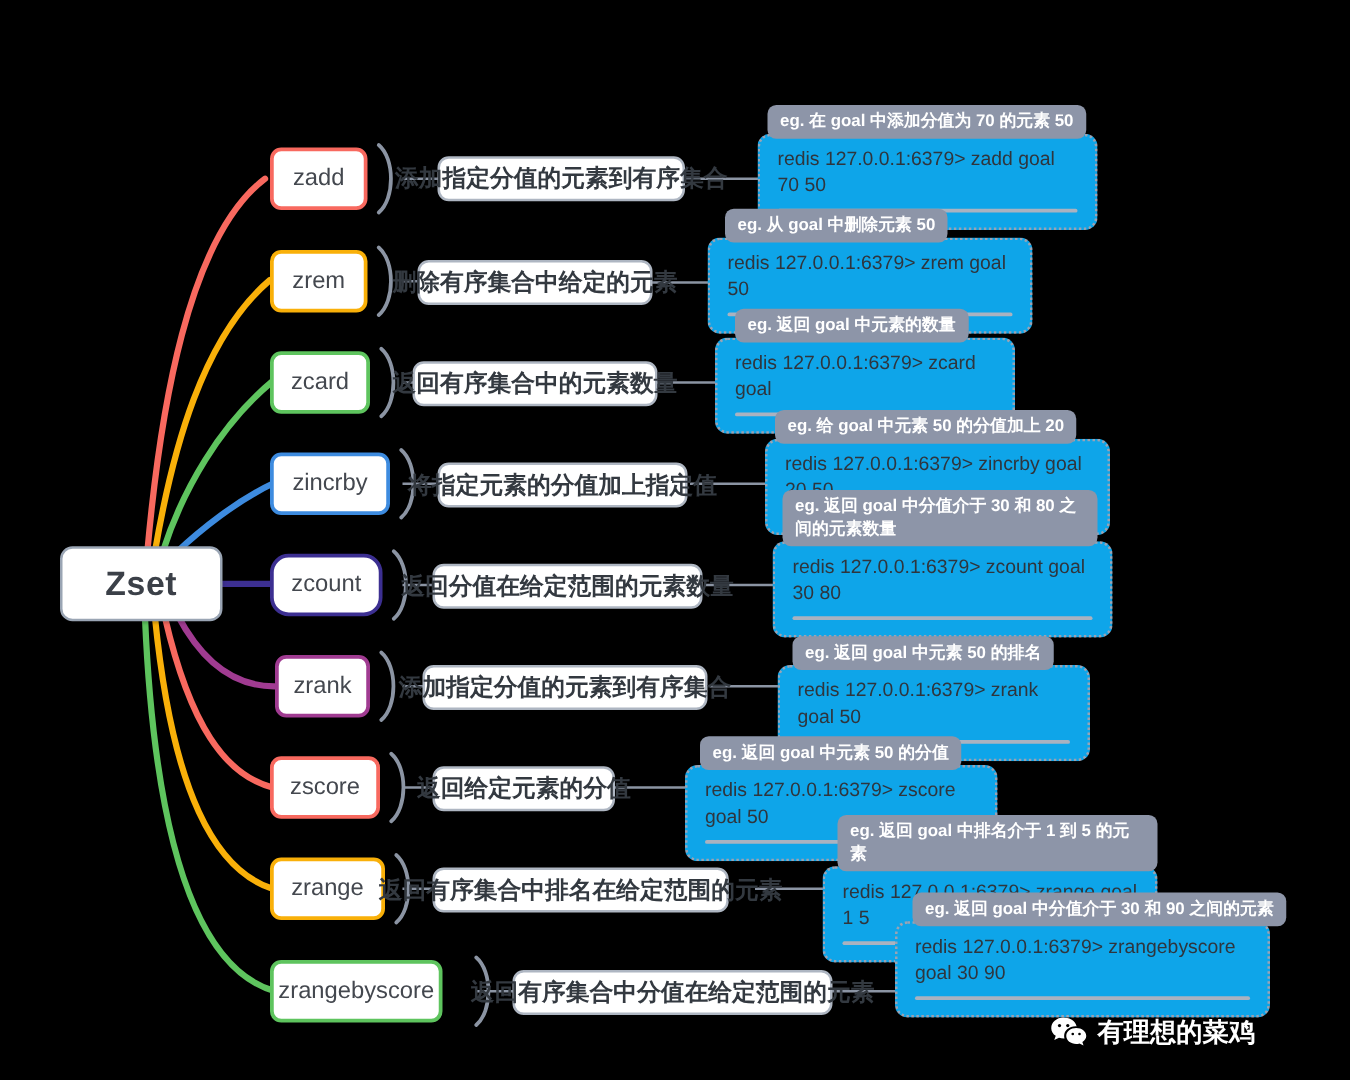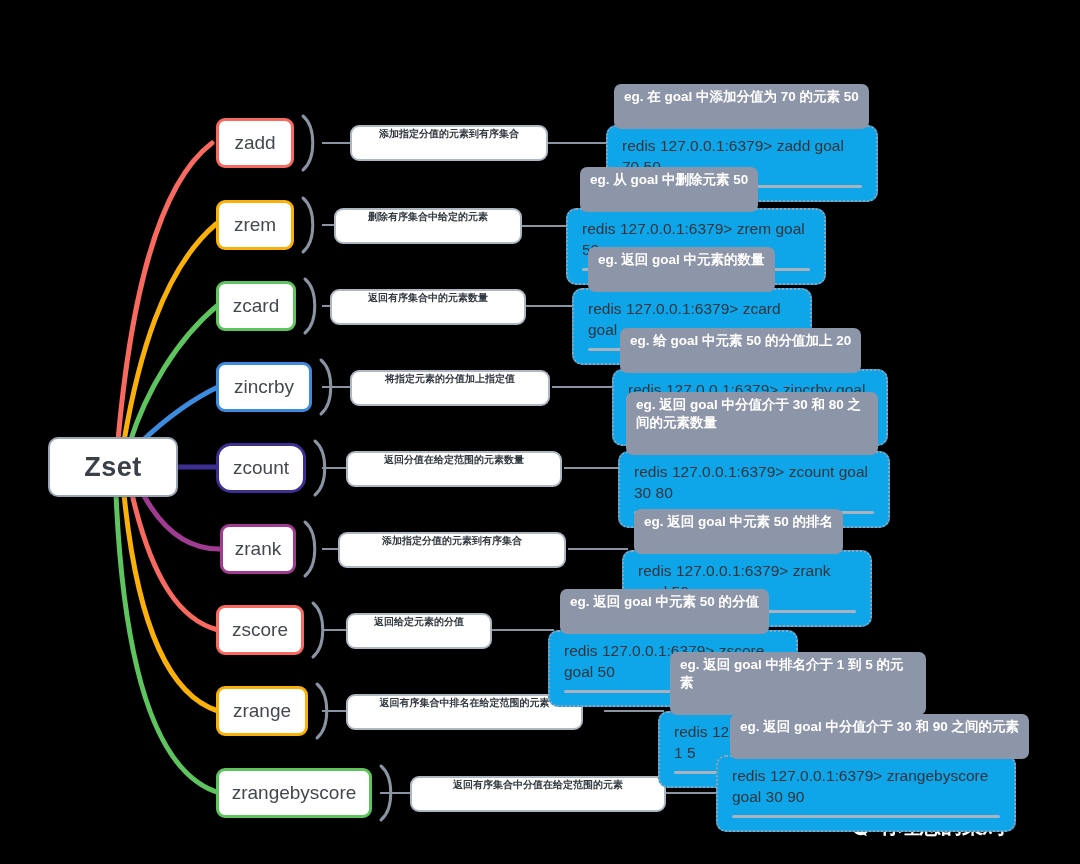--- a/index.html
+++ b/index.html
@@ -69,40 +69,40 @@
   .brace svg { display: block; }
 
   
   .desc-node {
     position: absolute;
     box-sizing: border-box;
     background: #ffffff;
     border: 2px solid #aeb6c2;
     border-radius: 9px;
     display: flex;
-    align-items: flex-start;
+    align-items: center;
     justify-content: center;
     color: #333940;
-    font-size: 10px;
+    font-size: 19px;
     font-weight: bold;
     padding: 0 12px;
     white-space: nowrap;
     box-shadow: 0 1px 2px rgba(0,0,0,.18);
   }
 
   
   .eg-group { position: absolute; }
   .eg-header {
     box-sizing: border-box;
     background: #8d95a8;
     color: #ffffff;
     border-radius: 7px;
     font-size: 13.5px;
     font-weight: bold;
-    padding: 4px 10px 23px 10px;
+    padding: 4px 10px 5px 10px;
     display: inline-block;
     line-height: 1.35;
     position: relative;
     z-index: 3;
   }
   .eg-body {
     box-sizing: border-box;
     background: #0ea5e9;
     border: 2px dotted #9aa3b4;
     border-radius: 10px;
@@ -300,21 +300,21 @@
       </svg>
   </div>
   <div class="desc-node" style="left:346px; top:694px; width:237px; height:36px;">
     <span>返回有序集合中排名在给定范围的元素</span>
   </div>
   <div class="eg-group" style="left:658px; top:652px; width:268px;">
     <div class="eg-header" style="margin-left:12px;">eg. 返回 goal 中排名介于 1 到 5 的元素</div>
     <div class="eg-body" style="margin-top:-4px;">redis 127.0.0.1:6379&gt; zrange goal 1 5</div>
   </div>
 
-  <div class="cmd-node" style="left:216px; top:768px; width:156px; height:50px; border-color:#5ec45e;">
+  <div class="cmd-node" style="left:216px; top:768px; width:138px; height:50px; border-color:#5ec45e;">
     <span>zrangebyscore</span>
   </div>
   <div class="brace" style="left:378px; top:763px;">
     <svg width="22" height="60" viewBox="0 0 22 60">
         <path d="M3 3 C 16 14, 16 46, 3 57" fill="none" stroke="#8b94a3" stroke-width="3" stroke-linecap="round"></path>
       </svg>
   </div>
   <div class="desc-node" style="left:410px; top:776px; width:256px; height:36px;">
     <span>返回有序集合中分值在给定范围的元素</span>
   </div>

